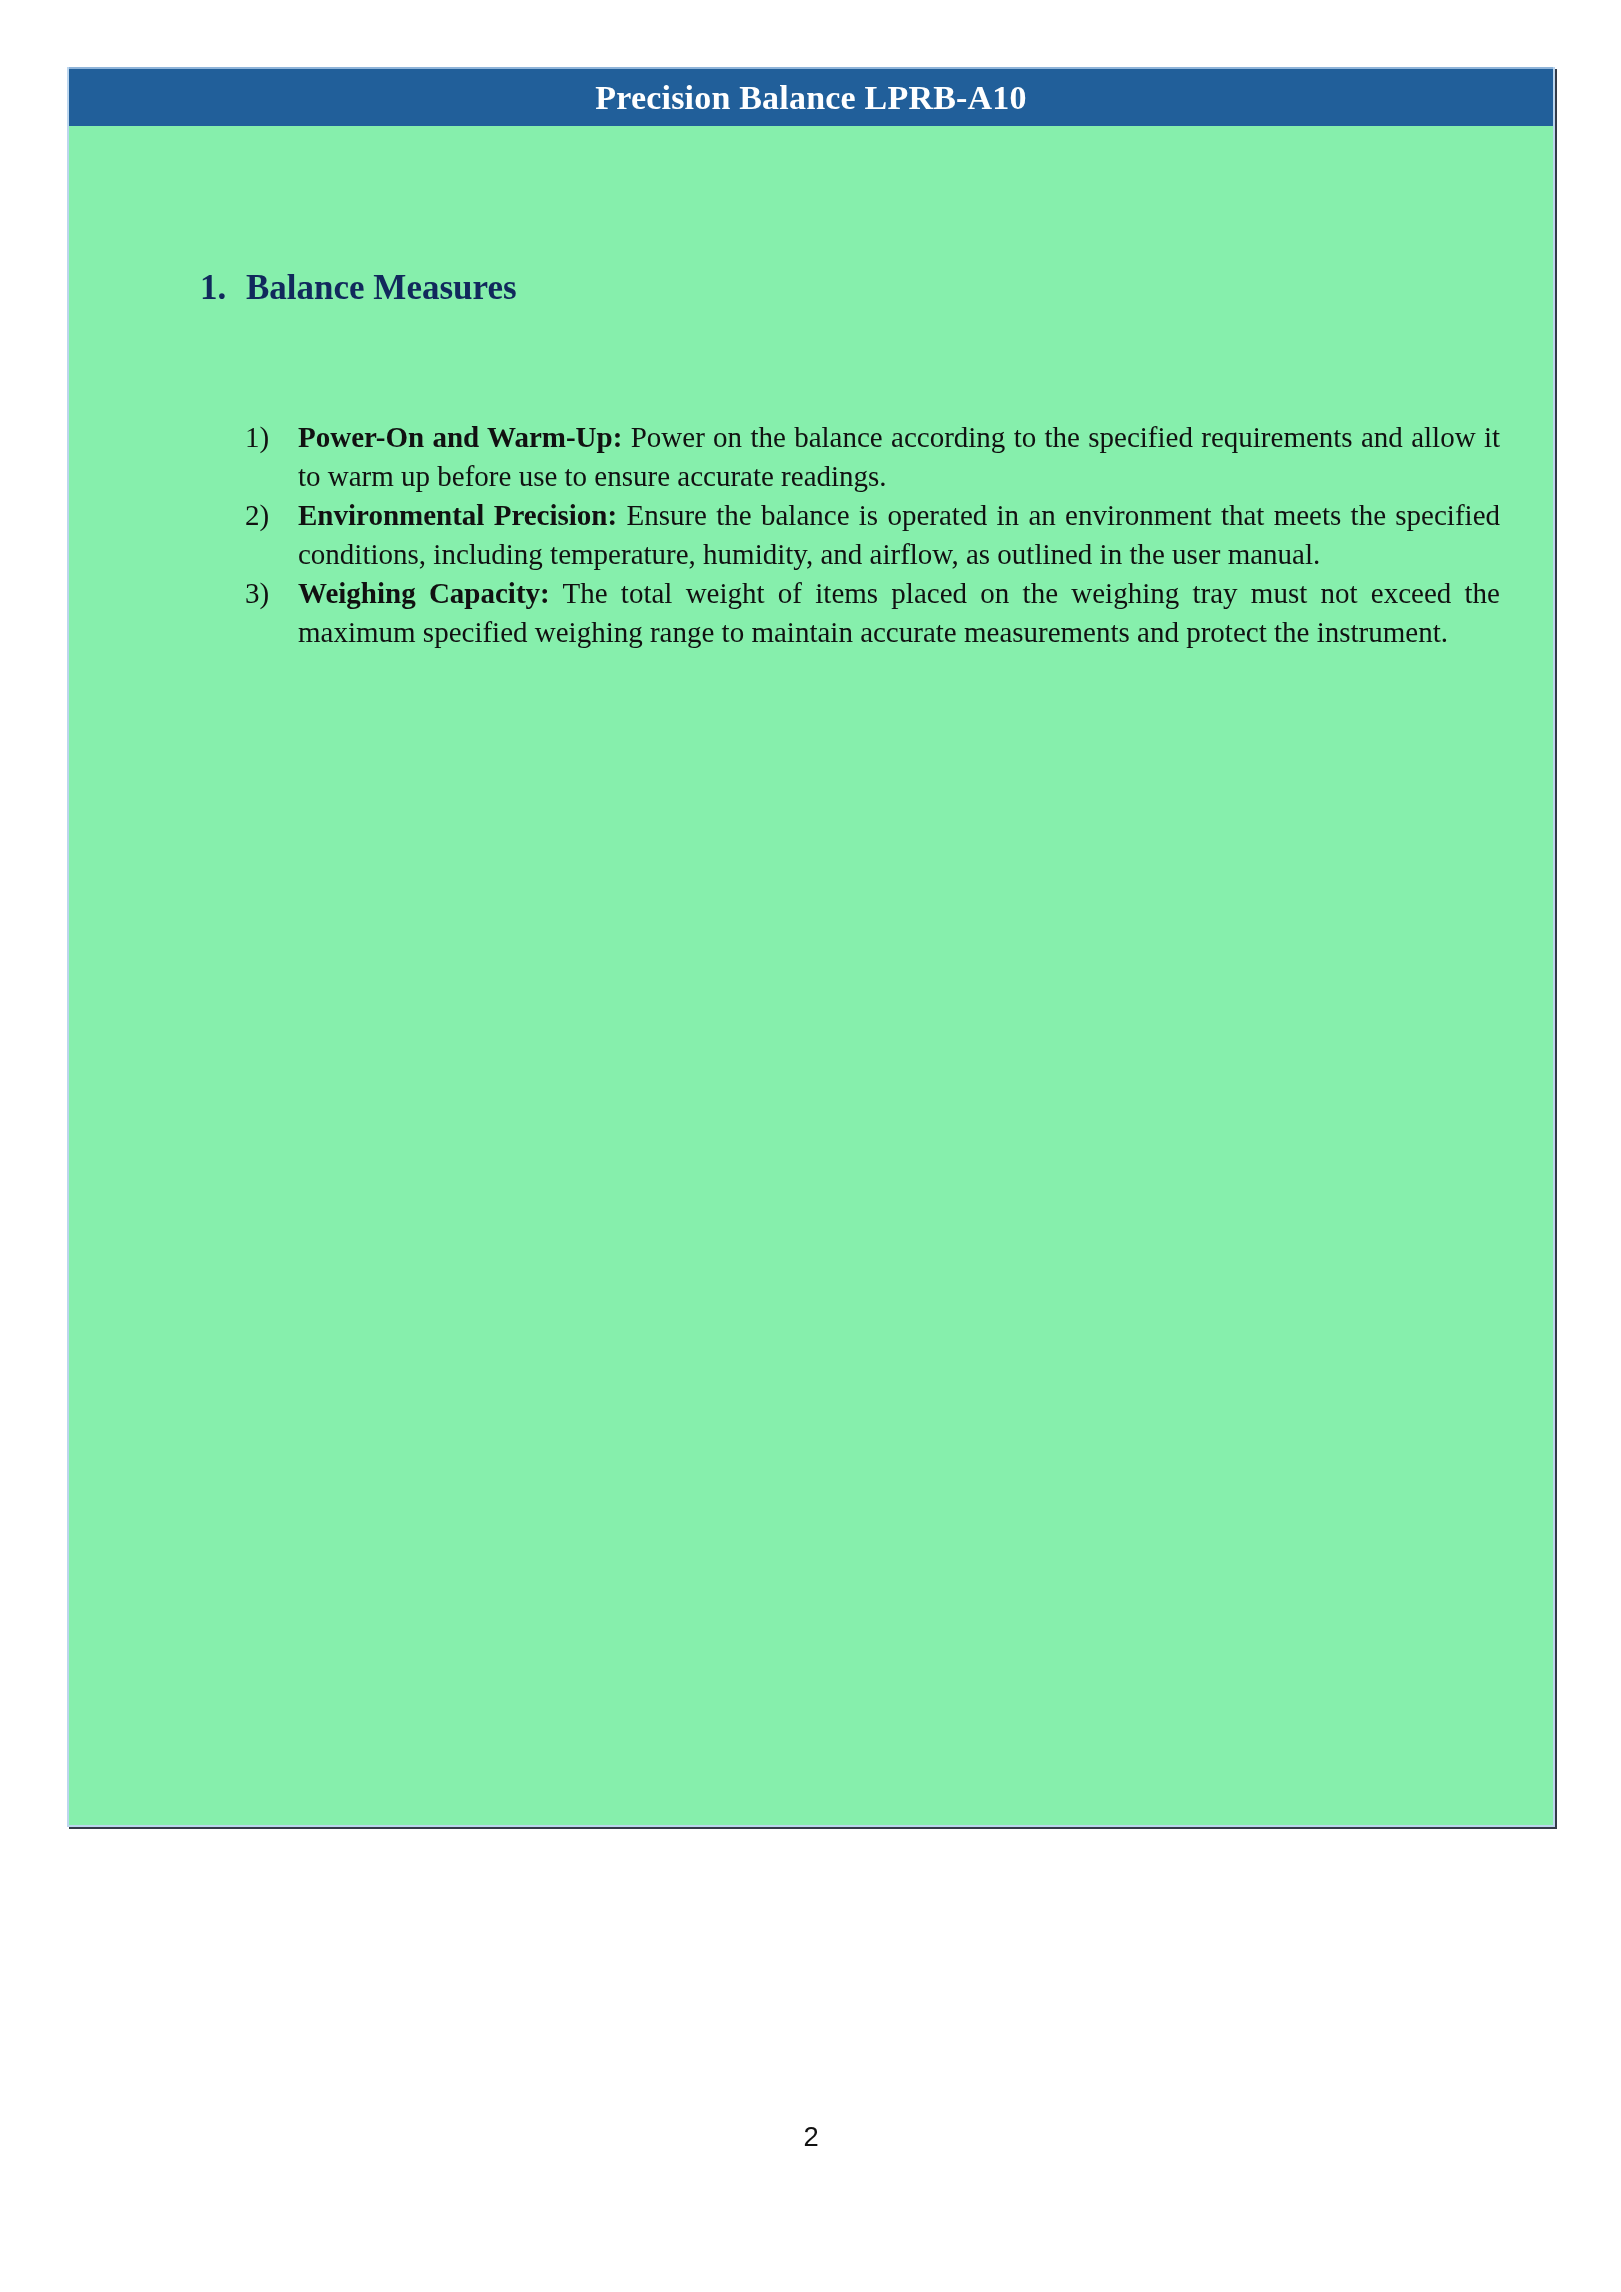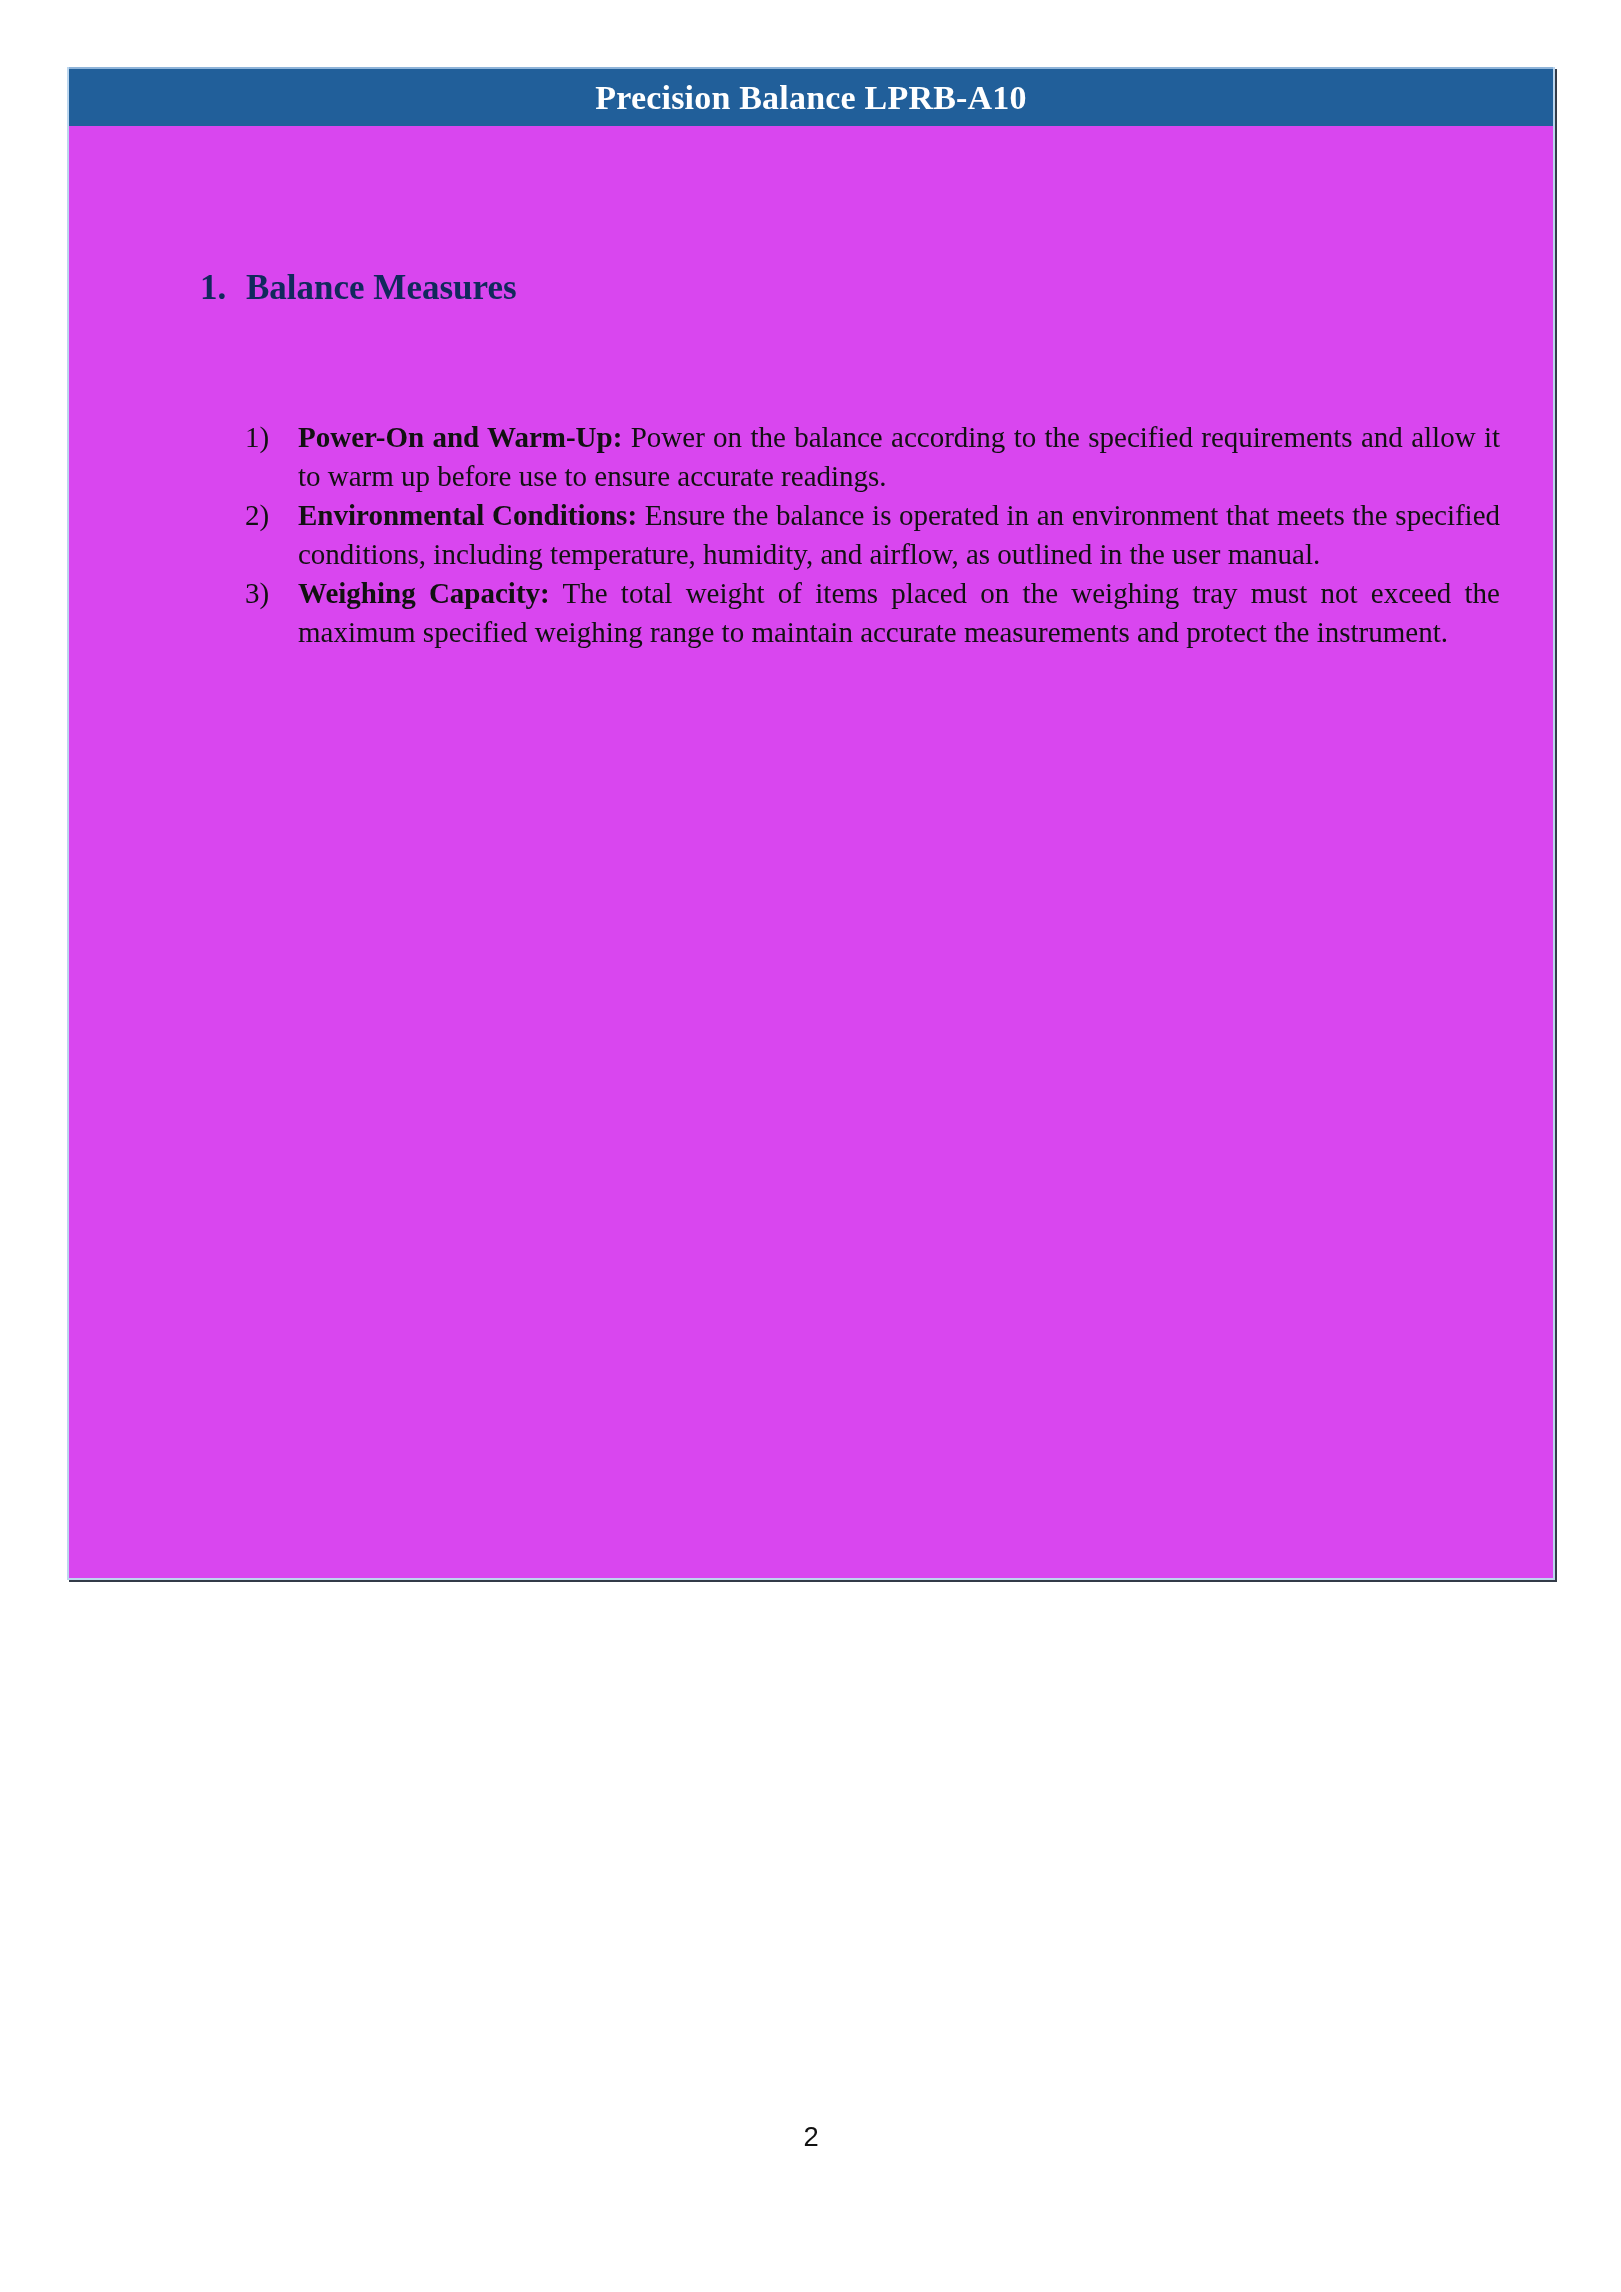--- a/index.html
+++ b/index.html
@@ -13,27 +13,27 @@
       position: relative;
       overflow: hidden;
       font-family: "Liberation Serif", "DejaVu Serif", serif;
       color: #111111;
     }
     .page-frame {
       position: absolute;
       left: 67px;
       top: 67px;
       width: 1488px;
-      height: 1513px;
+      height: 1760px;
       border-left: 2px solid #bcd6ee;
       border-right: 2px solid #bcd6ee;
       border-bottom: 2px solid #bcd6ee;
       box-shadow: 2px 2px 0 #333b48;
       box-sizing: border-box;
-      background: #d946ef;
+      background: #86efac;
     }
     .header-bar {
       position: absolute;
       left: 0;
       top: 0;
       right: 0;
       height: 59px;
       background: #215f9a;
       border-top: 2px solid #8fb4d9;
       box-sizing: border-box;
@@ -112,21 +112,21 @@
     <span class="section-title">Balance Measures</span>
   </h2>
 
   <ol class="list">
     <li class="list-item">
       <span class="item-number">1)</span>
       <span class="item-body"><span class="item-label">Power-On and Warm-Up:</span> <span>Power on the balance according to the specified requirements and allow it to warm up before use to ensure accurate readings.</span></span>
     </li>
     <li class="list-item">
       <span class="item-number">2)</span>
-      <span class="item-body"><span class="item-label">Environmental Conditions:</span> <span>Ensure the balance is operated in an environment that meets the specified conditions, including temperature, humidity, and airflow, as outlined in the user manual.</span></span>
+      <span class="item-body"><span class="item-label">Environmental Precision:</span> <span>Ensure the balance is operated in an environment that meets the specified conditions, including temperature, humidity, and airflow, as outlined in the user manual.</span></span>
     </li>
     <li class="list-item">
       <span class="item-number">3)</span>
       <span class="item-body"><span class="item-label">Weighing Capacity:</span> <span>The total weight of items placed on the weighing tray must not exceed the maximum specified weighing range to maintain accurate measurements and protect the instrument.</span></span>
     </li>
   </ol>
 
   <div class="page-number">2</div>
 </div>
 

